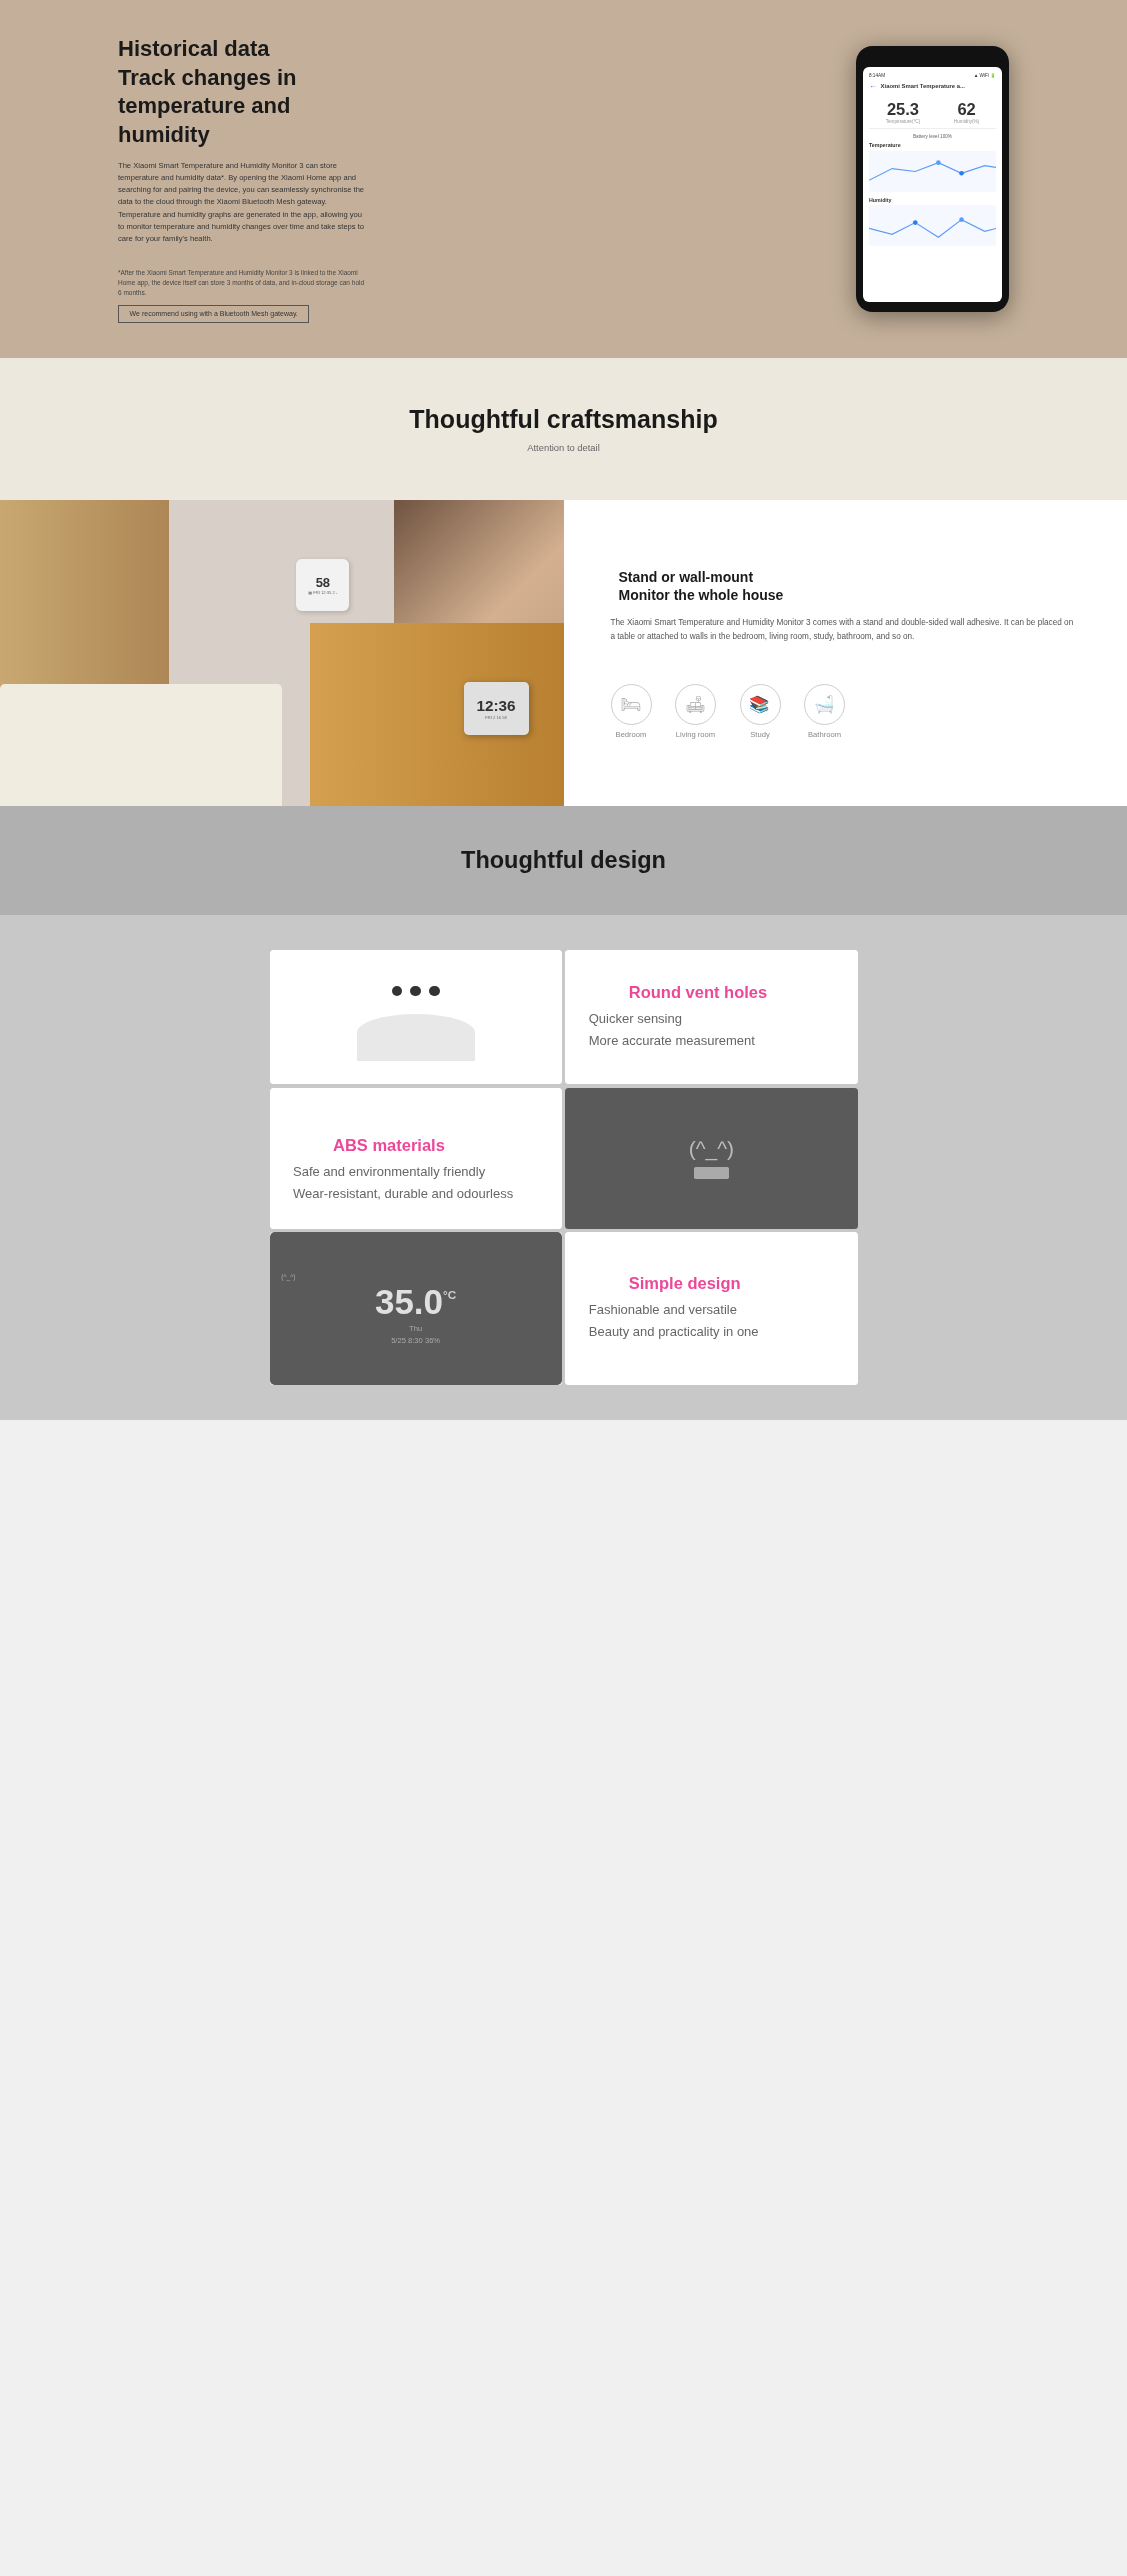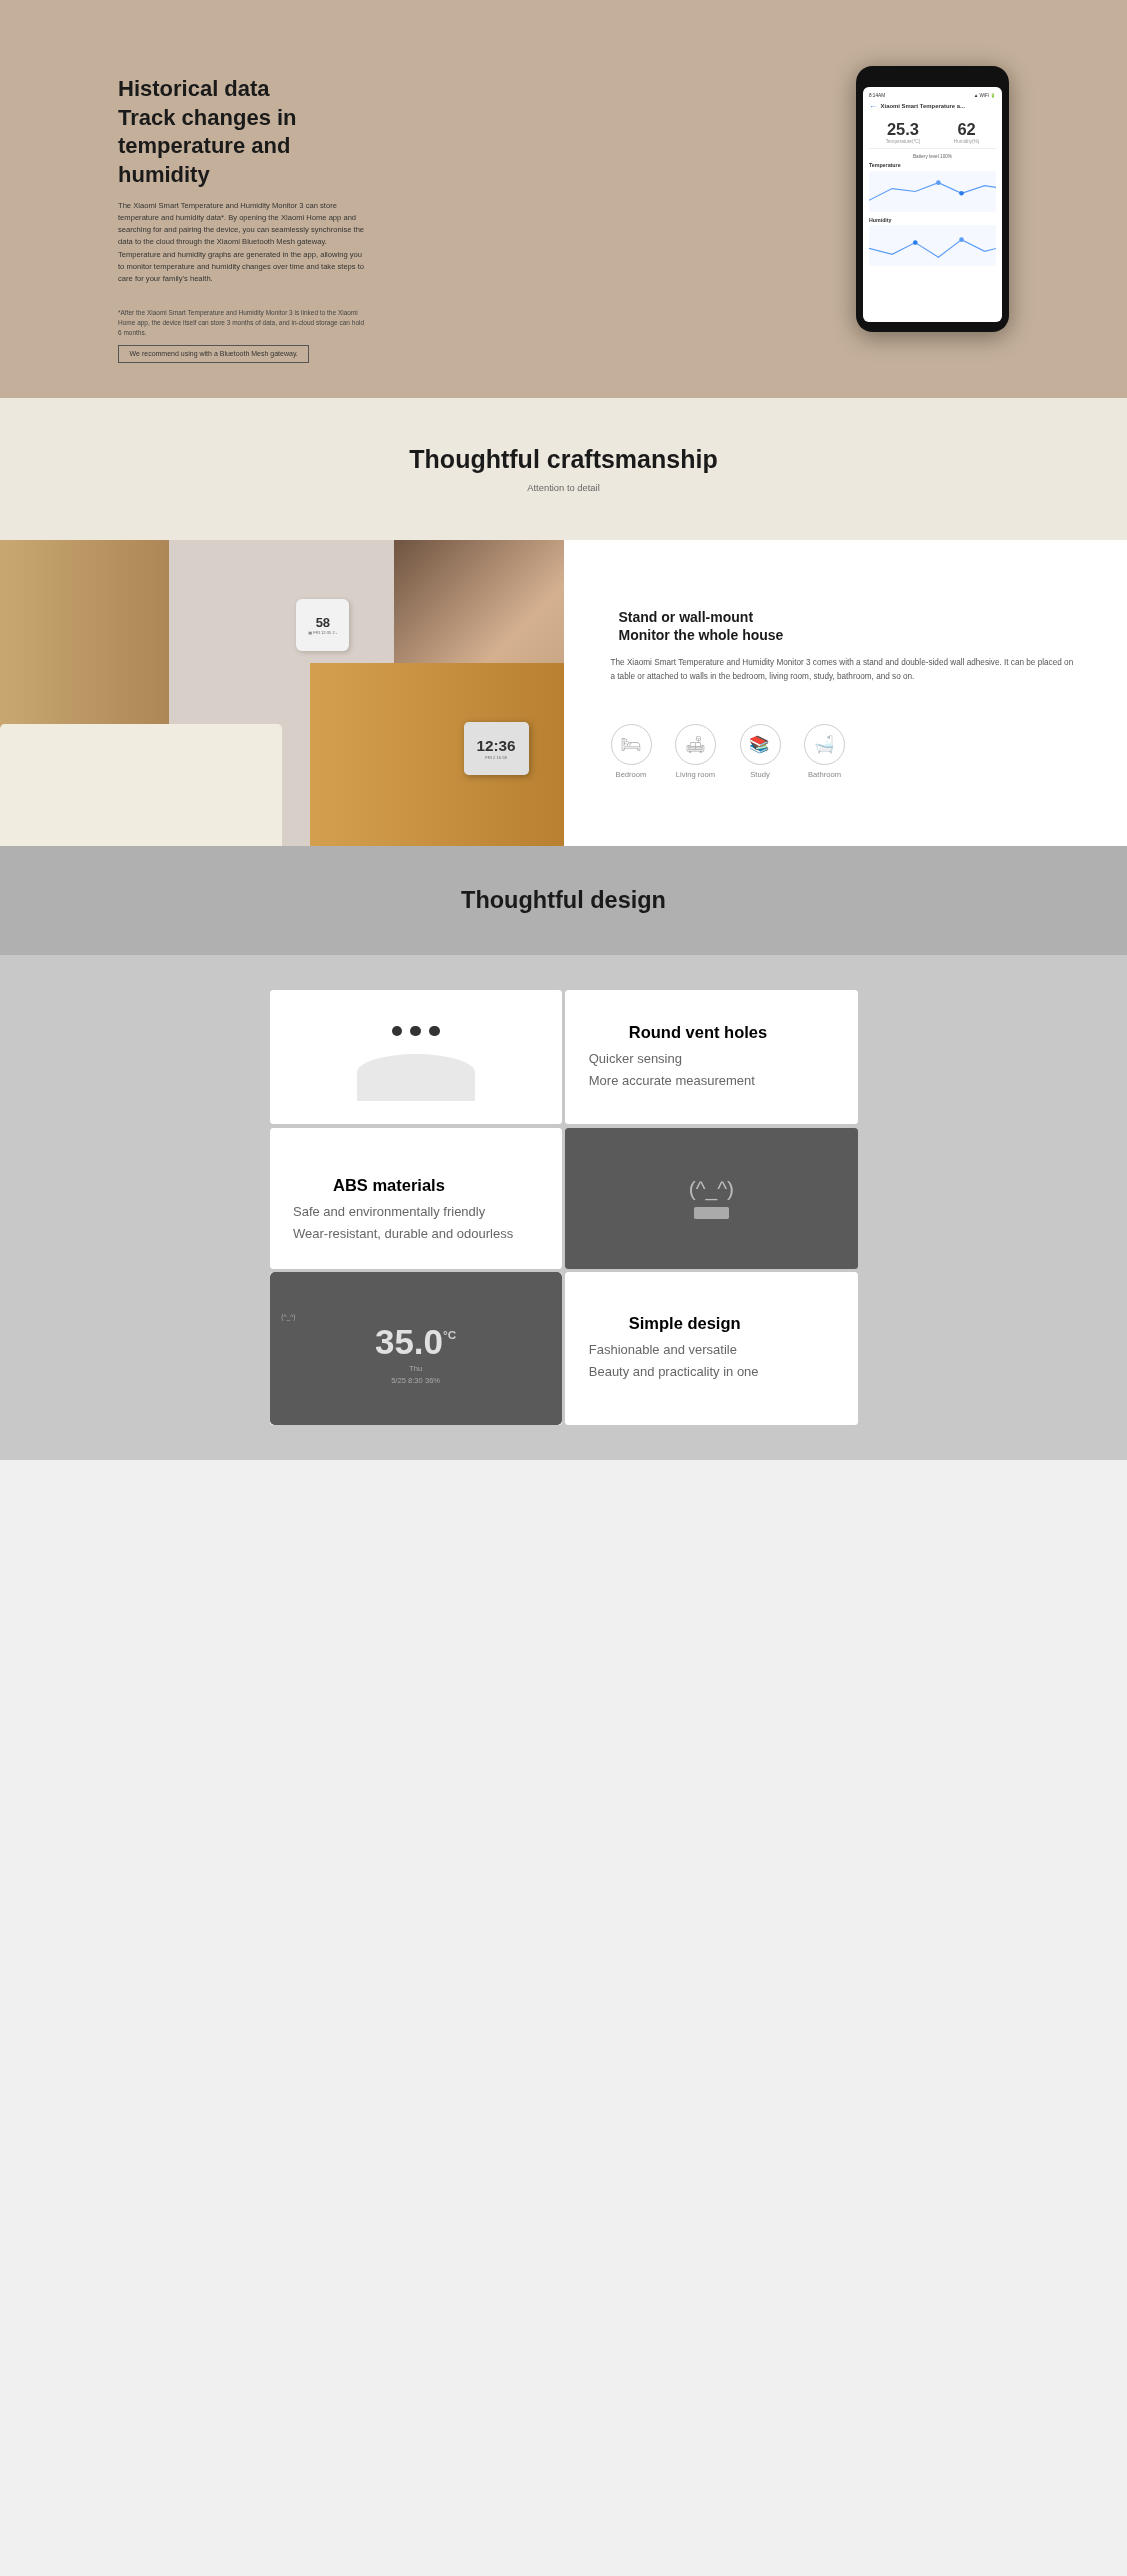--- a/index.html
+++ b/index.html
@@ -17,21 +17,20 @@
     }
     .section-historical .text-content {
       max-width: 247px;
     }
     .section-historical h1 {
       font-size: 22px;
       font-weight: bold;
       color: #1a1a1a;
       line-height: 1.3;
       margin-bottom: 10.6px;
-      margin-top: 40px;
     }
     .section-historical p {
       font-size: 7.6px;
       color: #333;
       line-height: 1.6;
       margin-bottom: 11.8px;
     }
     .section-historical .footnote {
       font-size: 6.5px;
       color: #444;
@@ -273,21 +272,21 @@
     .vent-hole {
       width: 10.6px;
       height: 10.6px;
       background: #333;
       border-radius: 50%;
     }
 
     .feature-title {
       font-size: 16.5px;
       font-weight: bold;
-      color: #000000;
+      color: #ec4899;
       margin-bottom: 5.9px;
       padding-left: 40px;
     }
     .feature-desc {
       font-size: 13px;
       color: #666;
       line-height: 1.7;
     }
 
     .device-face-mock {

